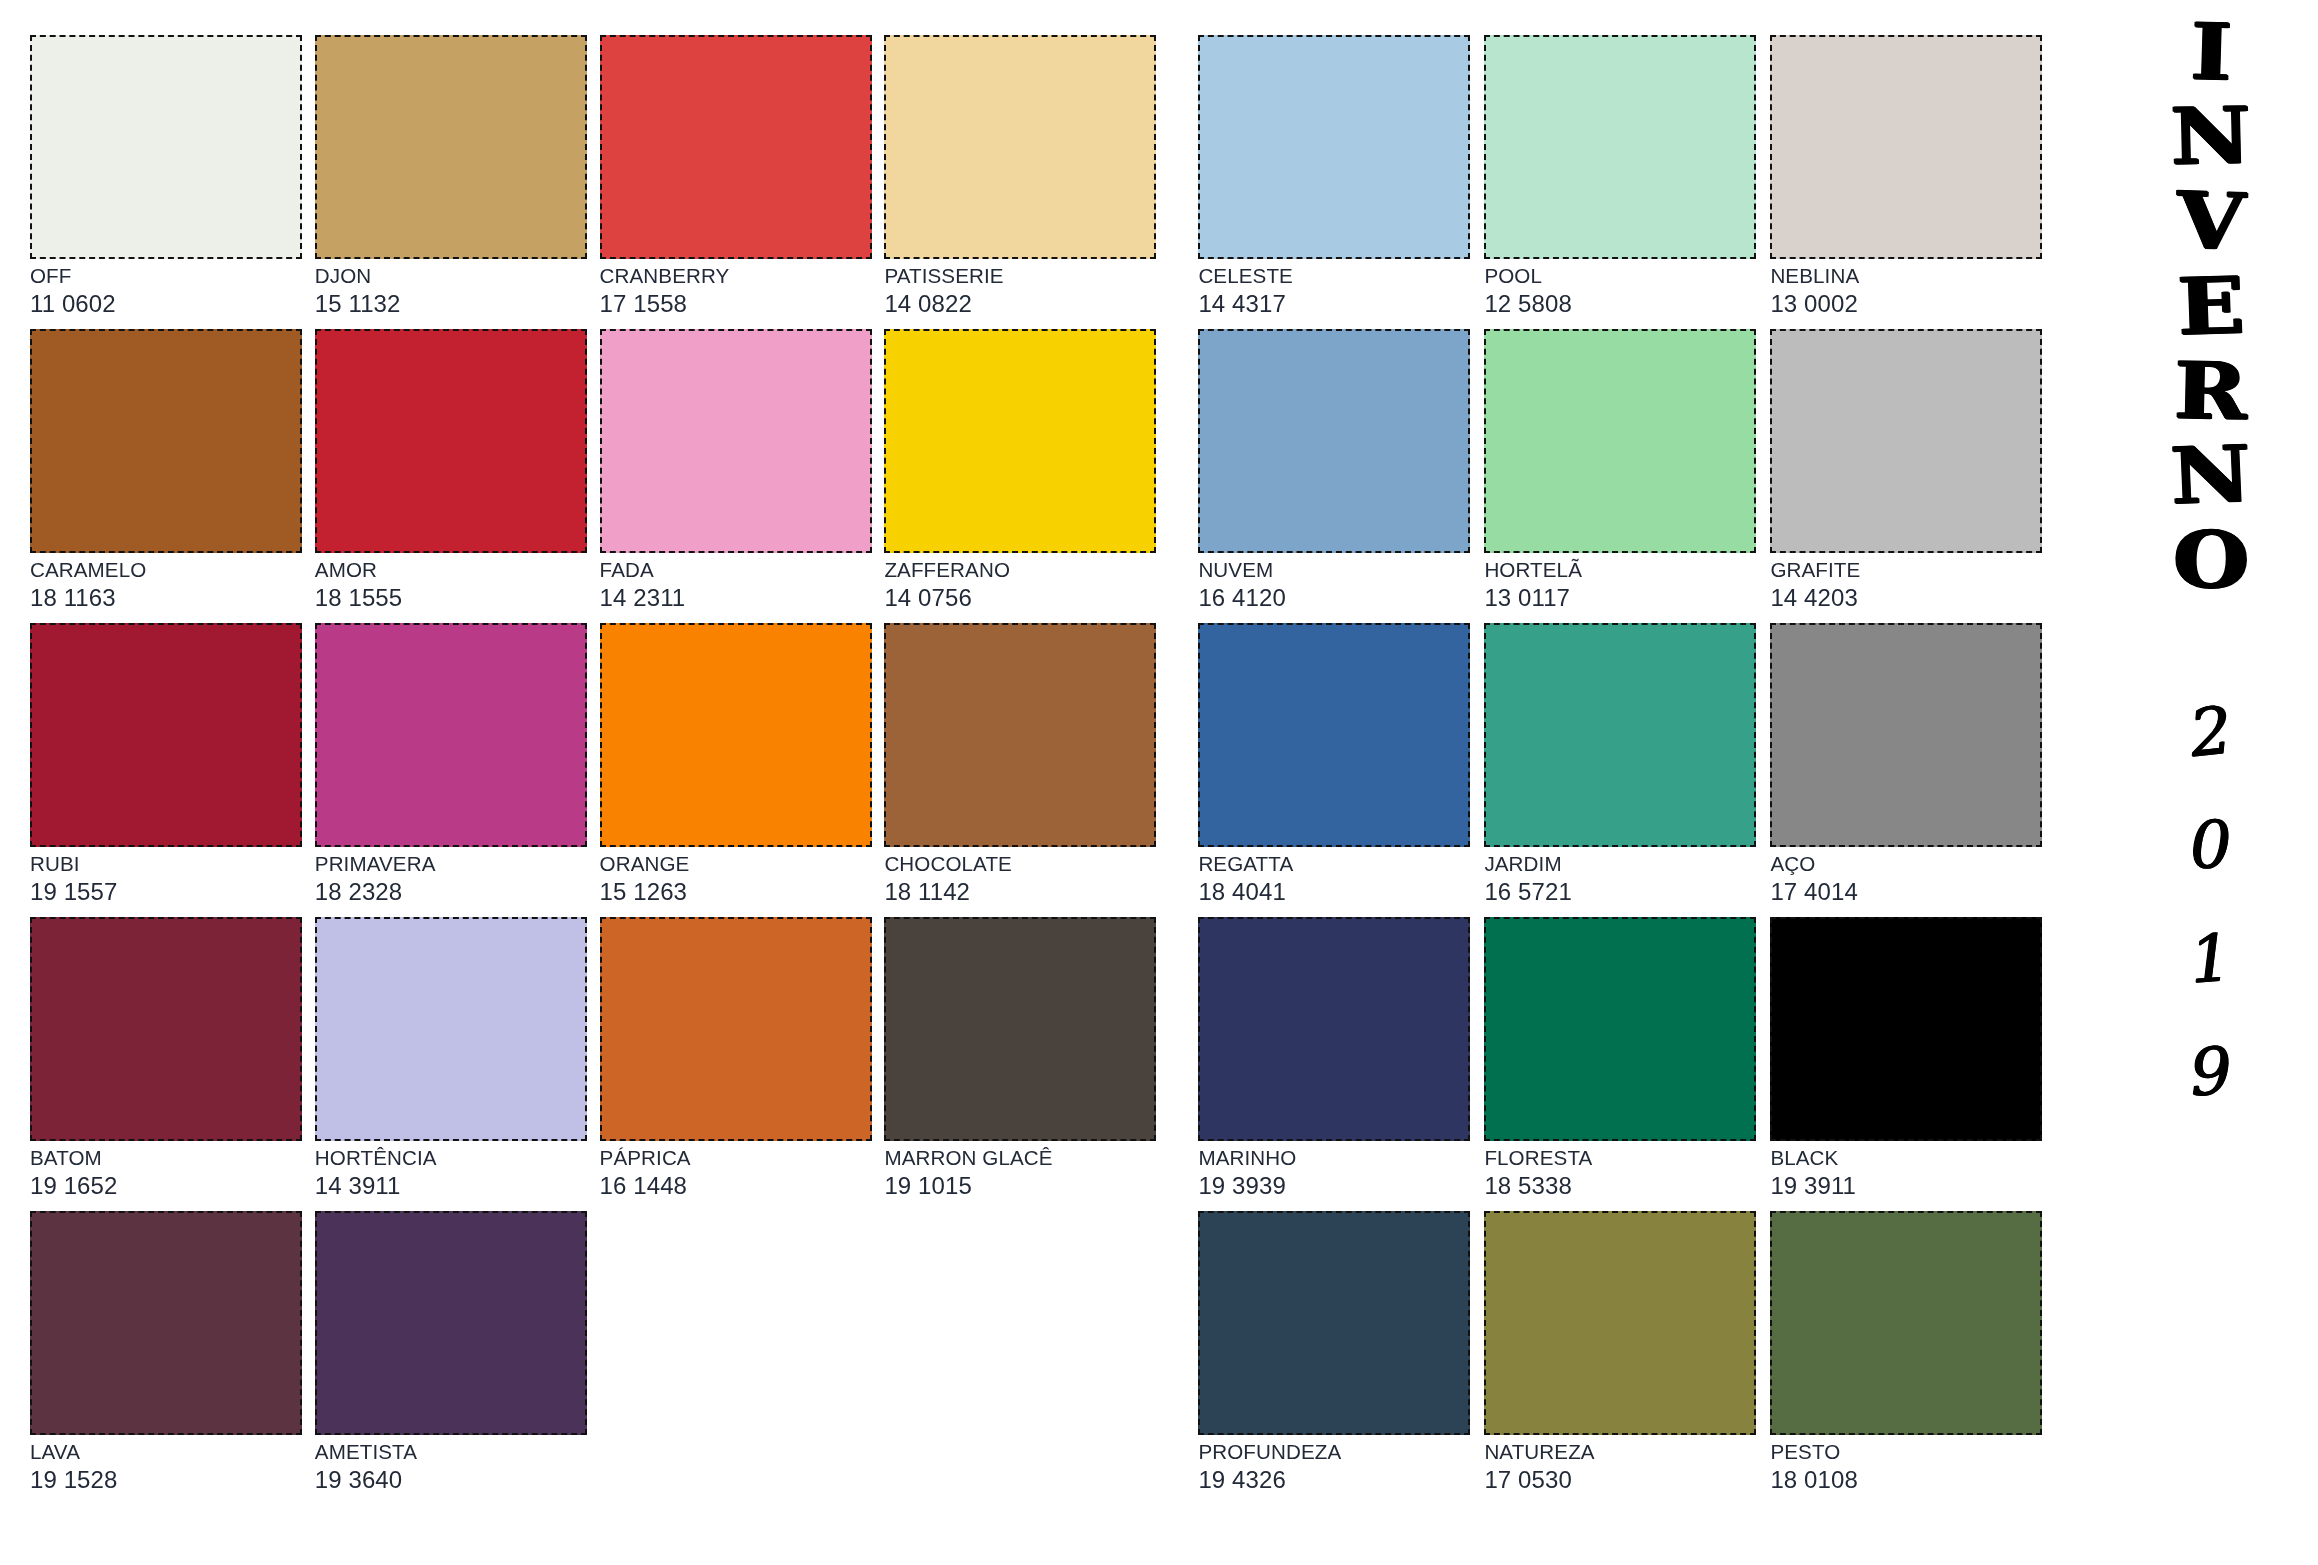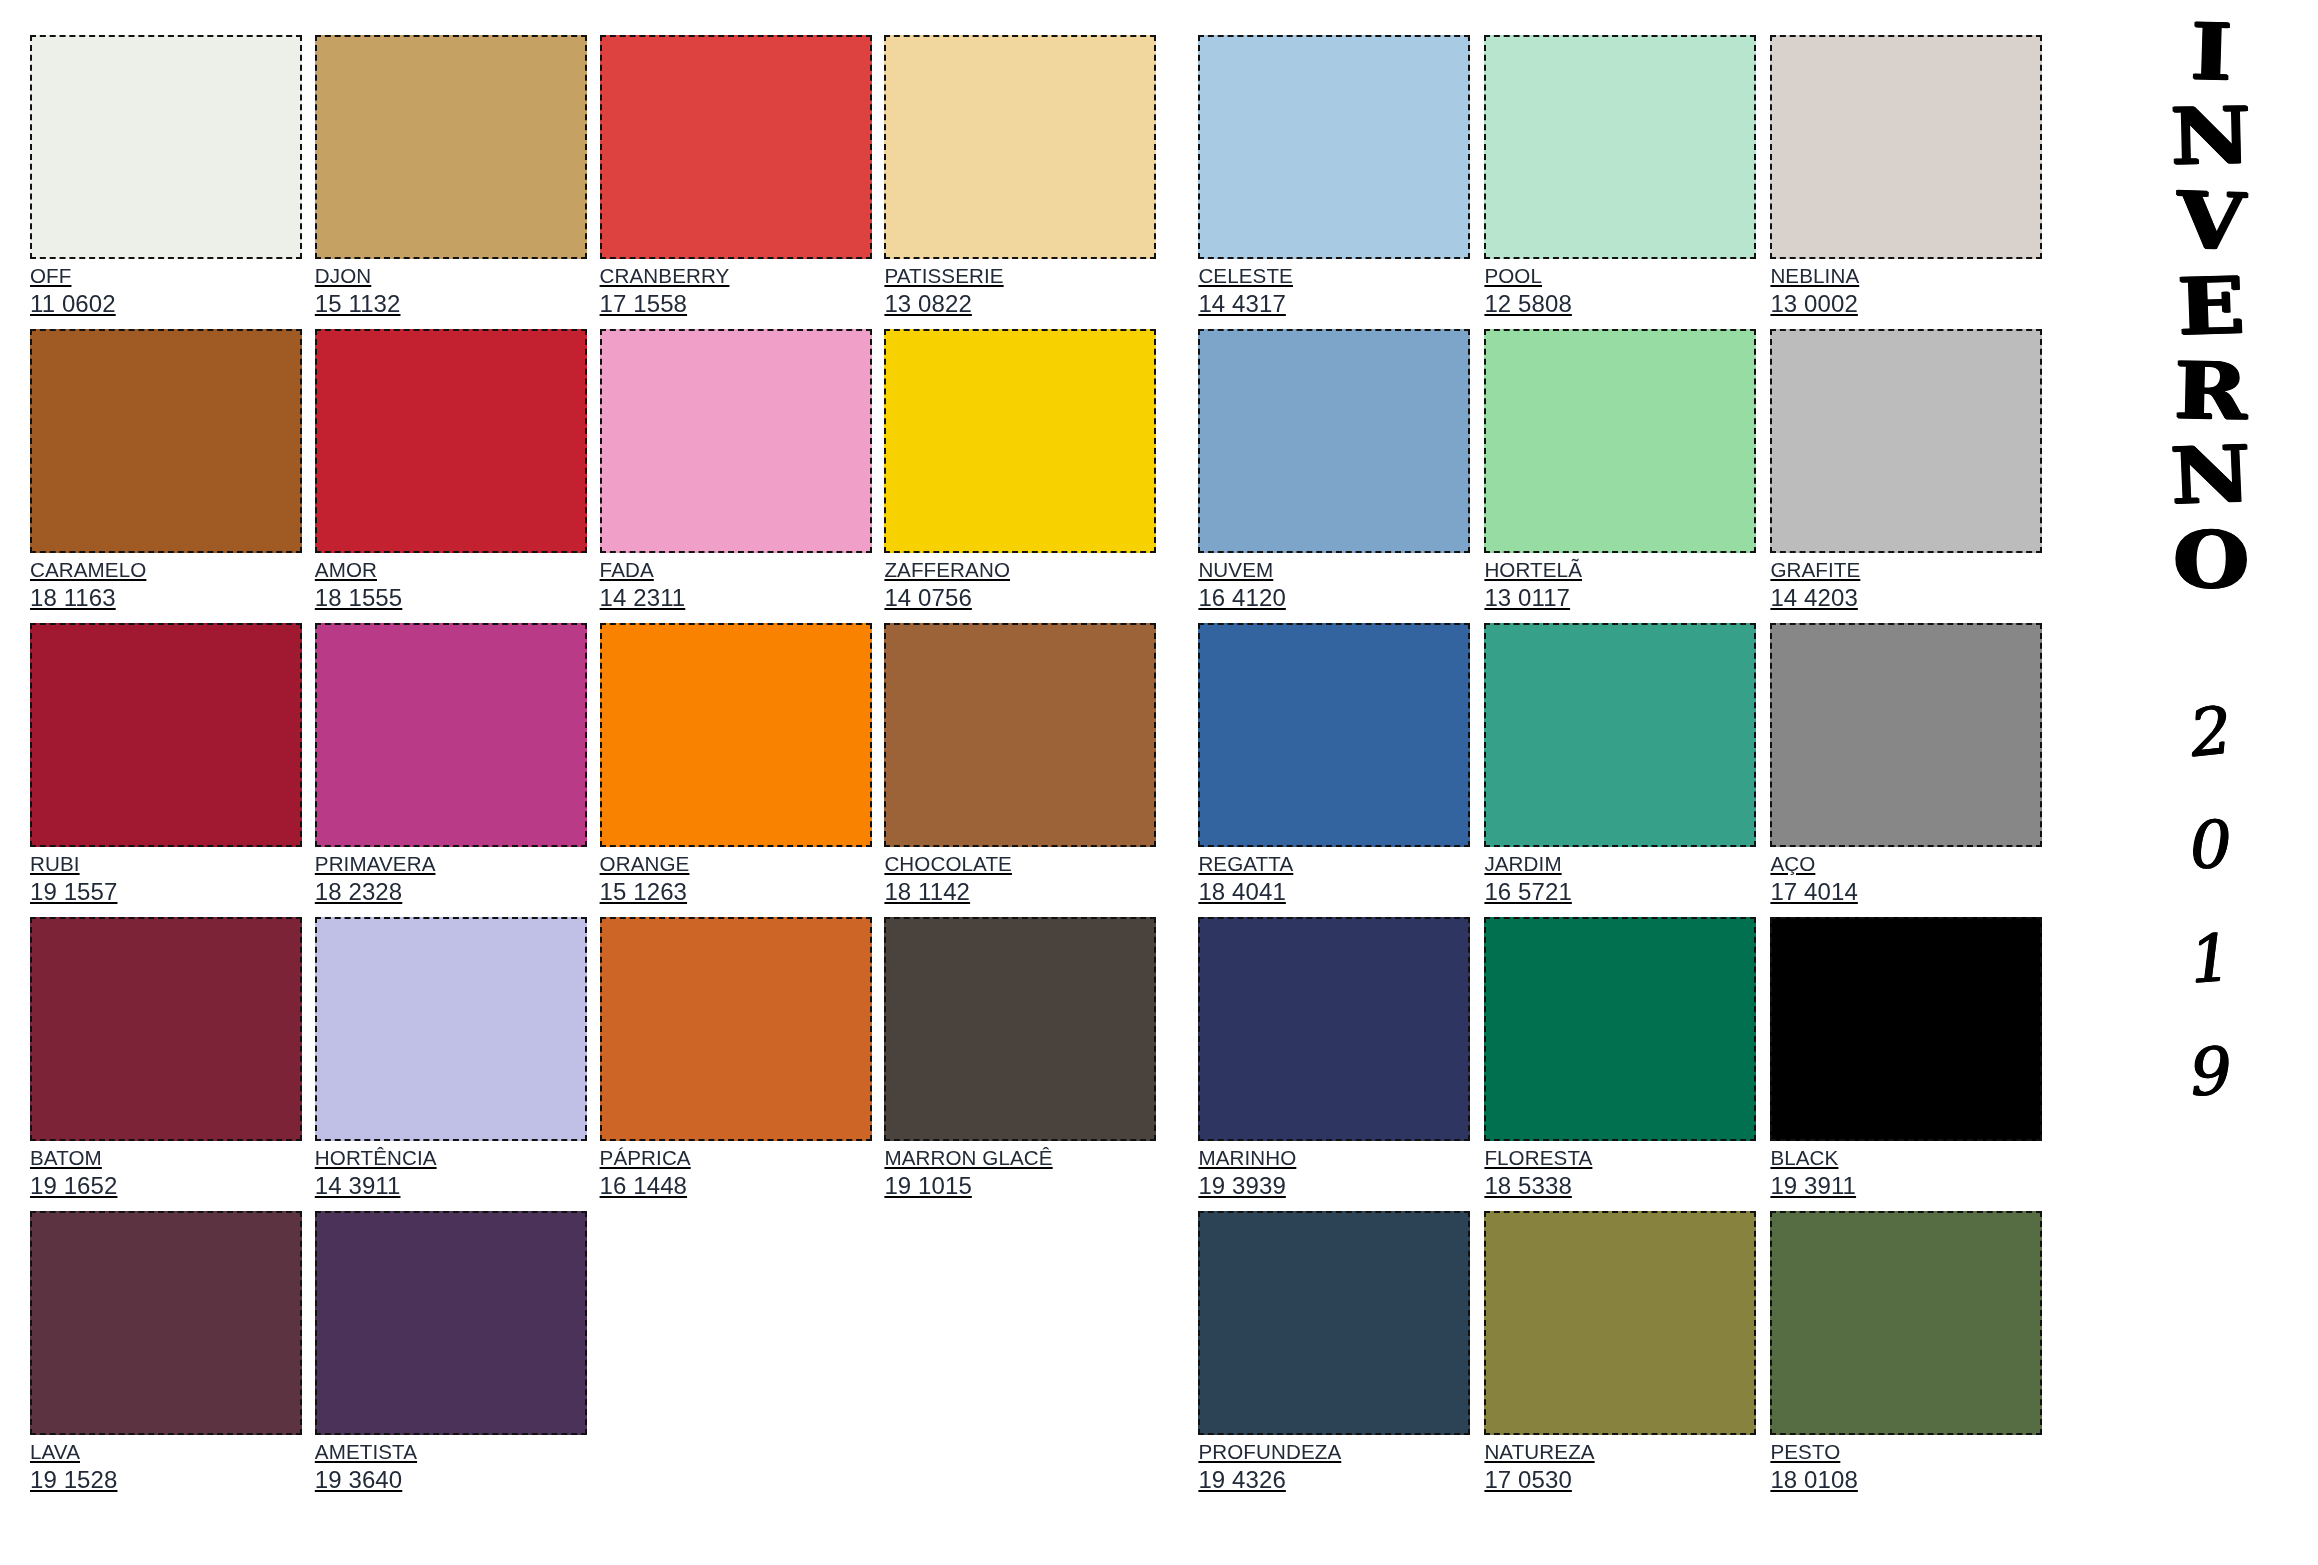--- a/index.html
+++ b/index.html
@@ -41,21 +41,20 @@
     grid-template-columns: repeat(3, 272px);
     column-gap: 14px;
   }
 
   .swatch-cell {
     width: 272px;
     height: 294px;
     box-sizing: border-box;
     display: flex;
     flex-direction: column;
-    text-decoration: underline;
   }
 
   .chip {
     width: 272px;
     height: 224px;
     box-sizing: border-box;
     border: 2.5px dashed #111111;
     flex: none;
   }
 
@@ -147,21 +146,21 @@
         <div class="chip-code">15 1132</div>
       </div>
       <div class="swatch-cell">
         <div class="chip" style="background: rgb(222, 66, 64); border-color: rgb(17, 17, 17);"></div>
         <div class="chip-label">CRANBERRY</div>
         <div class="chip-code">17 1558</div>
       </div>
       <div class="swatch-cell">
         <div class="chip" style="background: rgb(241, 215, 158); border-color: rgb(17, 17, 17);"></div>
         <div class="chip-label">PATISSERIE</div>
-        <div class="chip-code">13 0822</div>
+        <div class="chip-code">14 0822</div>
       </div>
       <div class="swatch-cell">
         <div class="chip" style="background: rgb(160, 90, 35); border-color: rgb(17, 17, 17);"></div>
         <div class="chip-label">CARAMELO</div>
         <div class="chip-code">18 1163</div>
       </div>
       <div class="swatch-cell">
         <div class="chip" style="background: rgb(195, 32, 48); border-color: rgb(17, 17, 17);"></div>
         <div class="chip-label">AMOR</div>
         <div class="chip-code">18 1555</div>

